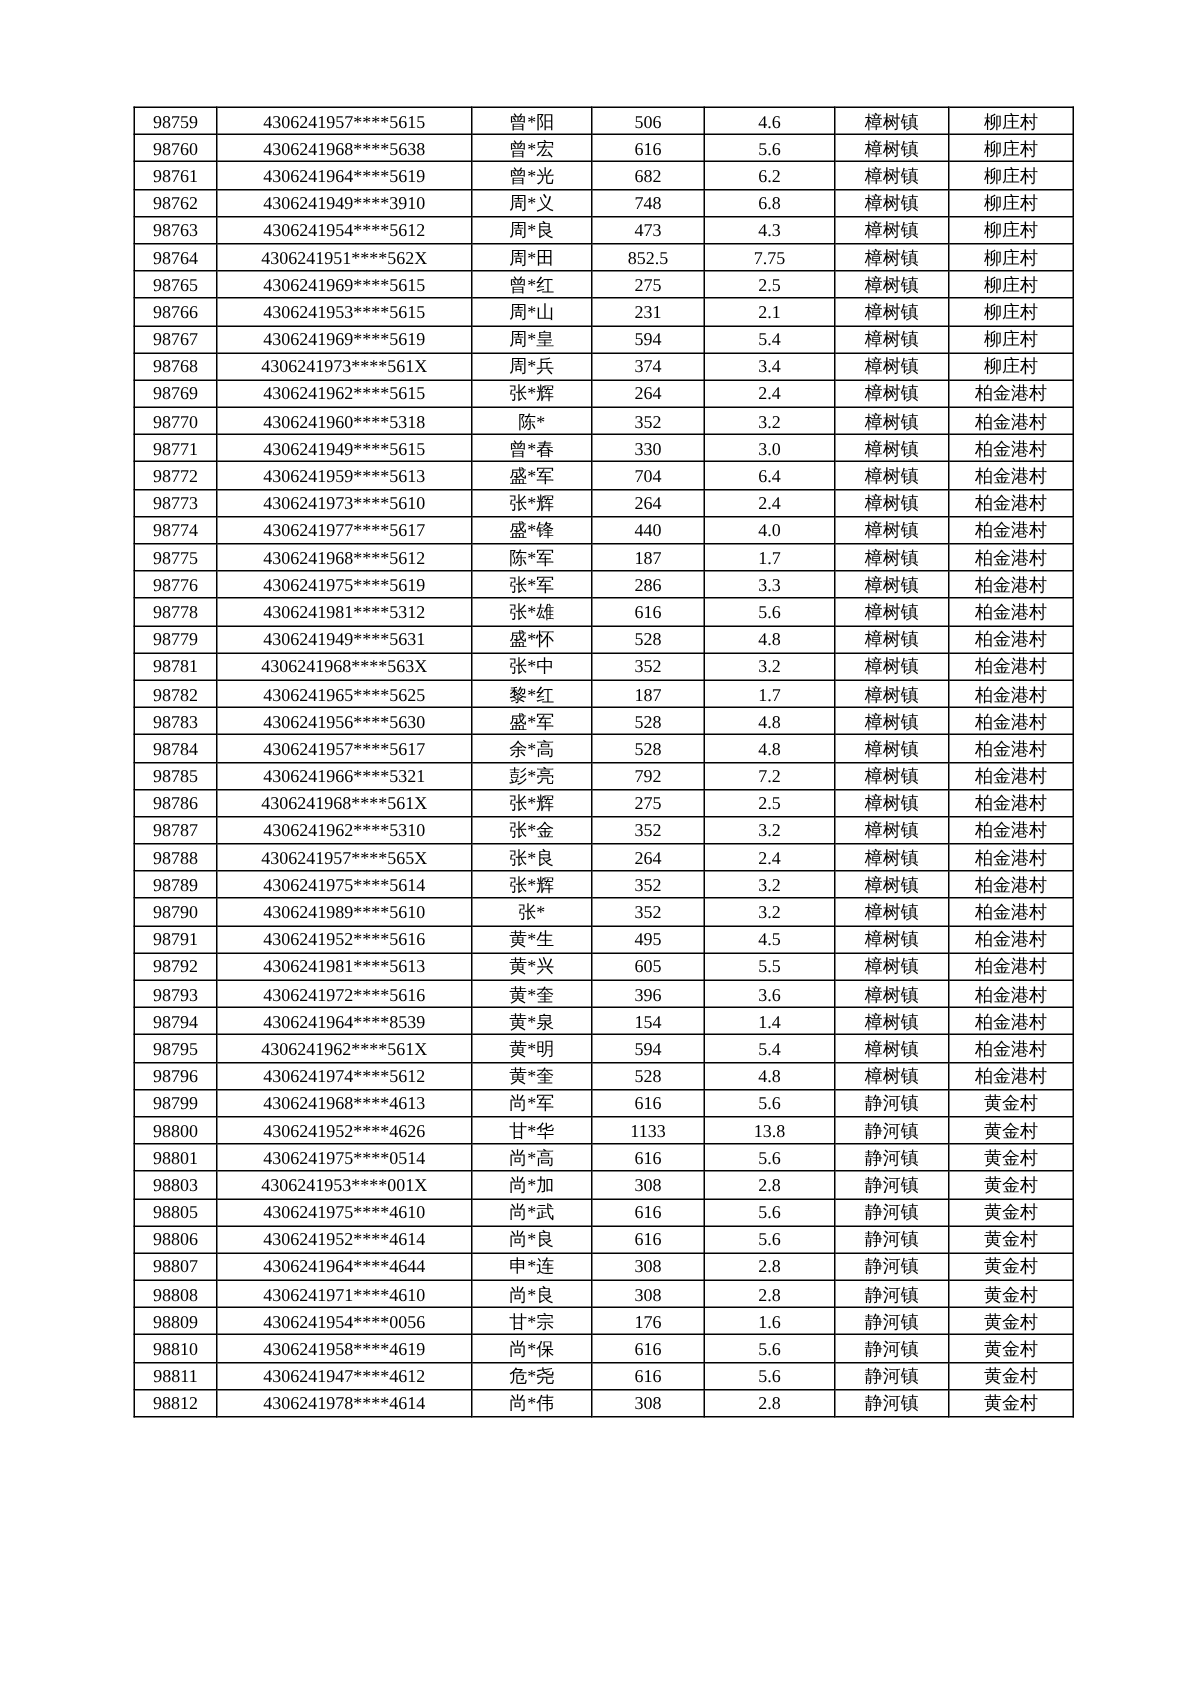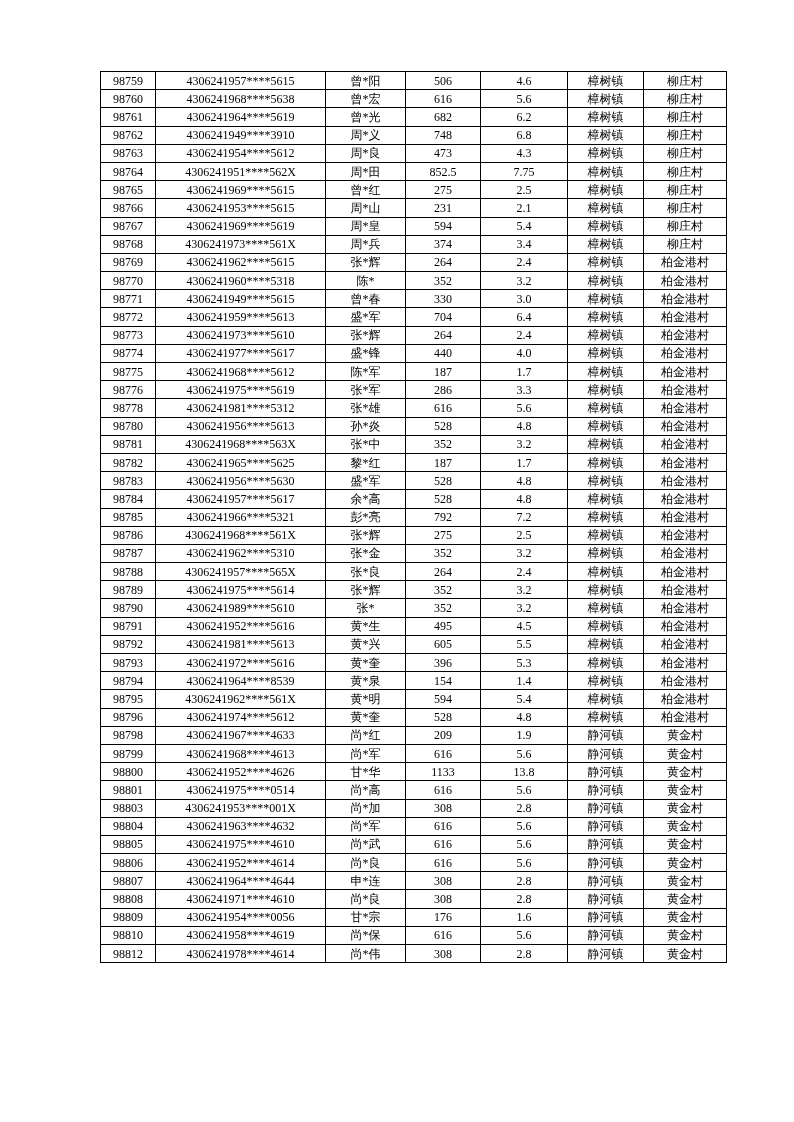--- a/index.html
+++ b/index.html
@@ -15,21 +15,21 @@
   }
   .sheet {
     position: relative;
     width: 794px;
     height: 1122px;
     background: #ffffff;
     overflow: hidden;
   }
   table.data {
     position: absolute;
-    left: 100px;
+    left: 89px;
     top: 71px;
     width: 626px;
     border-collapse: collapse;
     table-layout: fixed;
     font-size: 12px;
   }
   table.data td {
     border: 1px solid #000000;
     height: 17.2px;
     padding: 0 1px;
@@ -227,23 +227,23 @@
         <tr>
           <td>98778</td>
           <td>4306241981****5312</td>
           <td>张*雄</td>
           <td>616</td>
           <td>5.6</td>
           <td>樟树镇</td>
           <td>柏金港村</td>
         </tr>
         <tr>
-          <td>98780</td>
-          <td>4306241956****5613</td>
-          <td>孙*炎</td>
+          <td>98779</td>
+          <td>4306241949****5631</td>
+          <td>盛*怀</td>
           <td>528</td>
           <td>4.8</td>
           <td>樟树镇</td>
           <td>柏金港村</td>
         </tr>
         <tr>
           <td>98781</td>
           <td>4306241968****563X</td>
           <td>张*中</td>
           <td>352</td>
@@ -348,21 +348,21 @@
           <td>605</td>
           <td>5.5</td>
           <td>樟树镇</td>
           <td>柏金港村</td>
         </tr>
         <tr>
           <td>98793</td>
           <td>4306241972****5616</td>
           <td>黄*奎</td>
           <td>396</td>
-          <td>5.3</td>
+          <td>3.6</td>
           <td>樟树镇</td>
           <td>柏金港村</td>
         </tr>
         <tr>
           <td>98794</td>
           <td>4306241964****8539</td>
           <td>黄*泉</td>
           <td>154</td>
           <td>1.4</td>
           <td>樟树镇</td>
@@ -380,29 +380,20 @@
         <tr>
           <td>98796</td>
           <td>4306241974****5612</td>
           <td>黄*奎</td>
           <td>528</td>
           <td>4.8</td>
           <td>樟树镇</td>
           <td>柏金港村</td>
         </tr>
         <tr>
-          <td>98798</td>
-          <td>4306241967****4633</td>
-          <td>尚*红</td>
-          <td>209</td>
-          <td>1.9</td>
-          <td>静河镇</td>
-          <td>黄金村</td>
-        </tr>
-        <tr>
           <td>98799</td>
           <td>4306241968****4613</td>
           <td>尚*军</td>
           <td>616</td>
           <td>5.6</td>
           <td>静河镇</td>
           <td>黄金村</td>
         </tr>
         <tr>
           <td>98800</td>
@@ -425,29 +416,20 @@
         <tr>
           <td>98803</td>
           <td>4306241953****001X</td>
           <td>尚*加</td>
           <td>308</td>
           <td>2.8</td>
           <td>静河镇</td>
           <td>黄金村</td>
         </tr>
         <tr>
-          <td>98804</td>
-          <td>4306241963****4632</td>
-          <td>尚*军</td>
-          <td>616</td>
-          <td>5.6</td>
-          <td>静河镇</td>
-          <td>黄金村</td>
-        </tr>
-        <tr>
           <td>98805</td>
           <td>4306241975****4610</td>
           <td>尚*武</td>
           <td>616</td>
           <td>5.6</td>
           <td>静河镇</td>
           <td>黄金村</td>
         </tr>
         <tr>
           <td>98806</td>
@@ -488,20 +470,29 @@
         <tr>
           <td>98810</td>
           <td>4306241958****4619</td>
           <td>尚*保</td>
           <td>616</td>
           <td>5.6</td>
           <td>静河镇</td>
           <td>黄金村</td>
         </tr>
         <tr>
+          <td>98811</td>
+          <td>4306241947****4612</td>
+          <td>危*尧</td>
+          <td>616</td>
+          <td>5.6</td>
+          <td>静河镇</td>
+          <td>黄金村</td>
+        </tr>
+        <tr>
           <td>98812</td>
           <td>4306241978****4614</td>
           <td>尚*伟</td>
           <td>308</td>
           <td>2.8</td>
           <td>静河镇</td>
           <td>黄金村</td>
         </tr>
       </tbody>
   </table>

